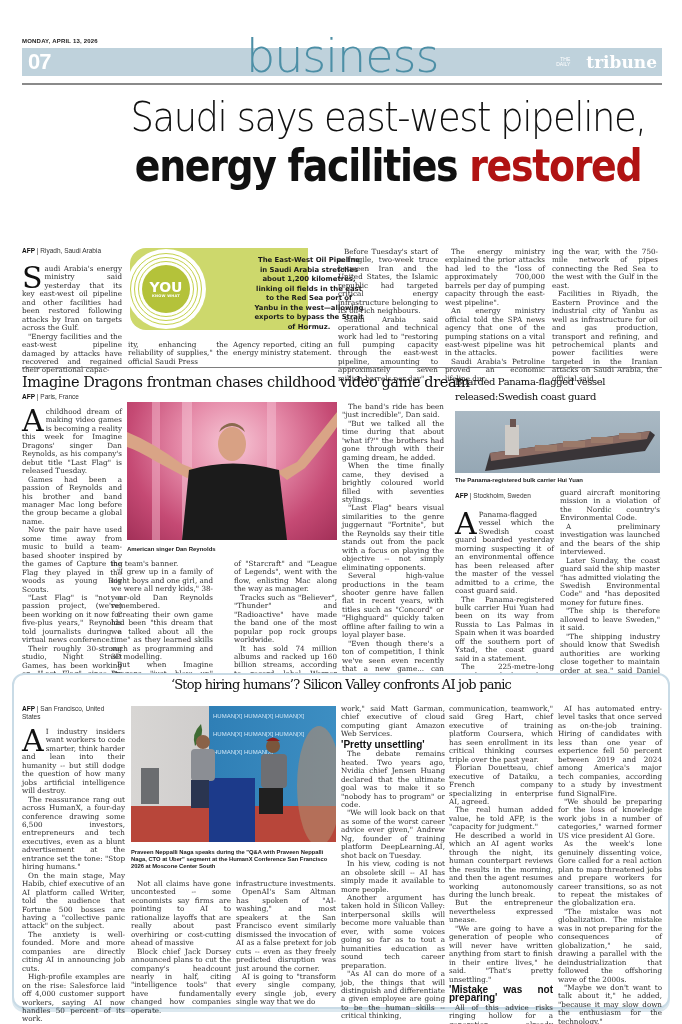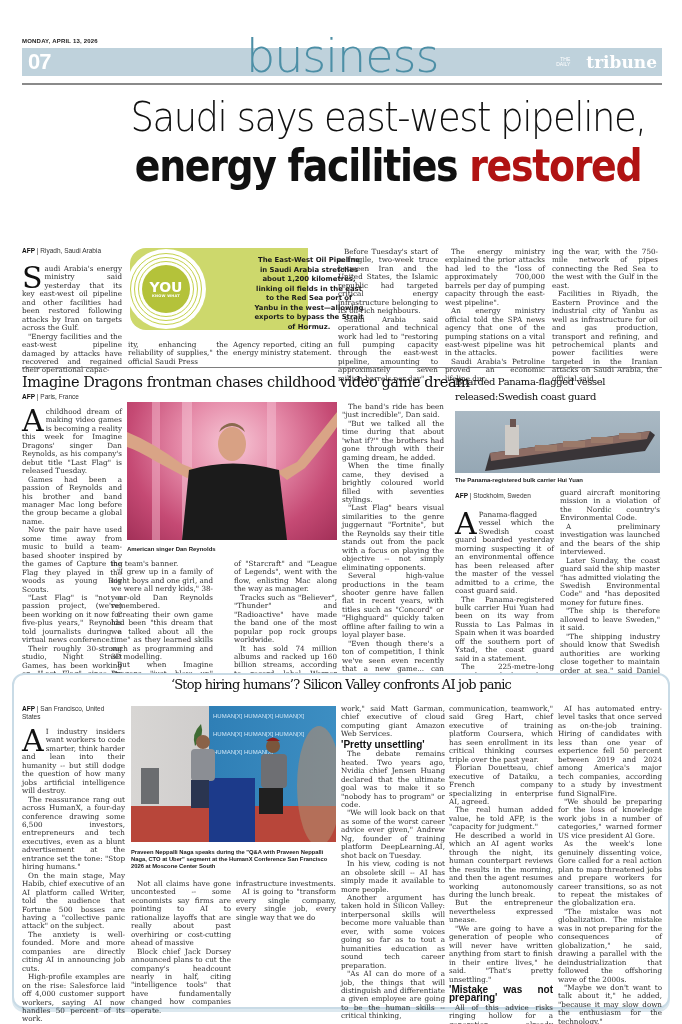--- a/index.html
+++ b/index.html
@@ -214,20 +214,21 @@
   </svg>
 </div>
 <div class="caption" style="left:131px;top:849px;width:205px;font-size:5.8px;line-height:7.2px;">Praveen Neppalli Naga speaks during the "Q&amp;A with Praveen Neppalli Naga, CTO at Uber" segment at the HumanX Conference San Francisco 2026 at Moscone Center South</div>
 
 <div class="col" style="left:131px;top:880px;width:100px;">
   <p>Not all claims have gone uncontested -- some economists say firms are pointing to AI to rationalize layoffs that are really about past overhiring or cost-cutting ahead of massive</p>
     <p>Block chief Jack Dorsey announced plans to cut the company's headcount nearly in half, citing "intelligence tools" that have fundamentally changed how companies operate.</p>
 </div>
 <div class="col" style="left:236px;top:880px;width:100px;">
   <p class="first">infrastructure investments.</p>
+    <p>OpenAI's Sam Altman has spoken of "AI-washing," and most speakers at the San Francisco event similarly dismissed the invocation of AI as a false pretext for job cuts -- even as they freely predicted disruption was just around the corner.</p>
     <p>AI is going to "transform every single company, every single job, every single way that we do</p>
 </div>
 <div class="col" style="left:341px;top:705px;width:104px;">
   <p class="first">work," said Matt Garman, chief executive of cloud computing giant Amazon Web Services.</p>
   <div class="subhead">'Pretty unsettling'</div>
   <p>The debate remains heated. Two years ago, Nvidia chief Jensen Huang declared that the ultimate goal was to make it so "nobody has to program" or code.</p>
     <p>"We will look back on that as some of the worst career advice ever given," Andrew Ng, founder of training platform DeepLearning.AI, shot back on Tuesday.</p>
     <p>In his view, coding is not an obsolete skill -- AI has simply made it available to more people.</p>
     <p>Another argument has taken hold in Silicon Valley: interpersonal skills will become more valuable than ever, with some voices going so far as to tout a humanities education as sound tech career preparation.</p>
     <p>"As AI can do more of a job, the things that will distinguish and differentiate a given employee are going to be the human skills -- critical thinking,</p>

